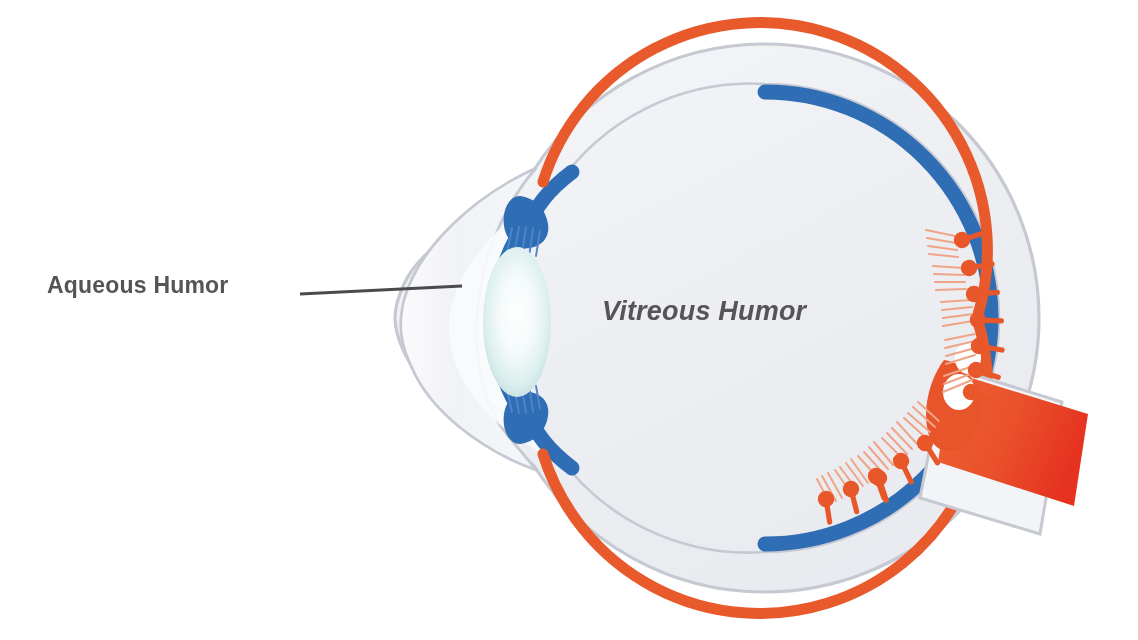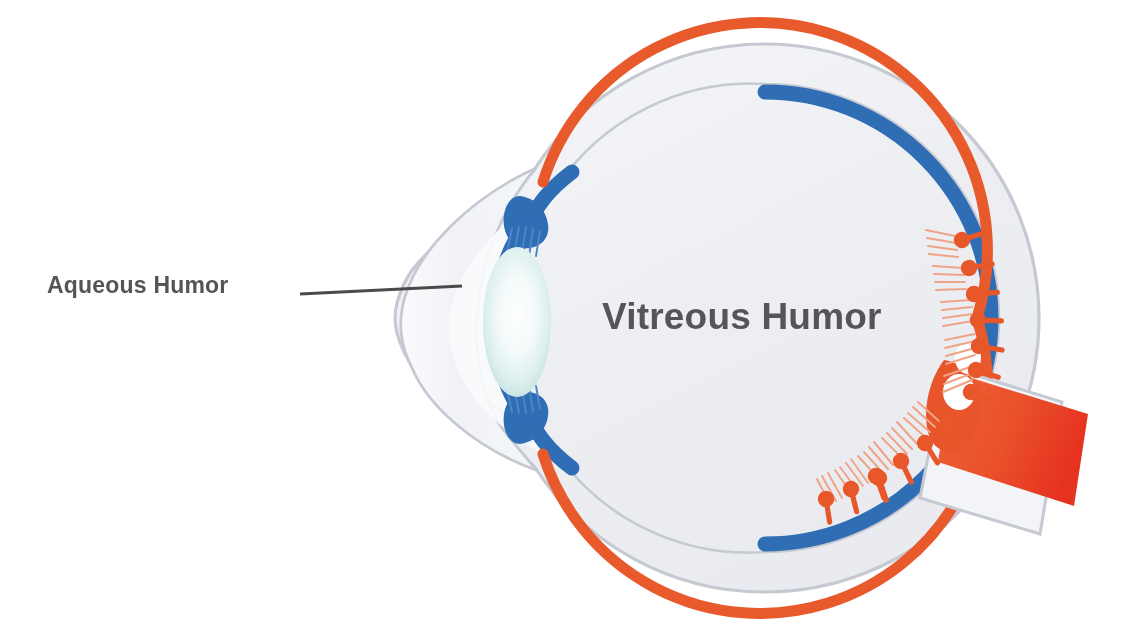--- a/index.html
+++ b/index.html
@@ -37,21 +37,22 @@
   }
   #label-aqueous {
     left: 47px;
     top: 272px;
     font-size: 23px;
     text-align: center;
   }
   #label-vitreous {
     left: 602px;
     top: 296px;
-    font-size: 37px;
+    font-size: 27px;
+    font-style: italic;
   }
 </style>
 </head>
 <body>
 
 <div id="stage">
 
   <svg id="eye-svg" viewBox="0 0 1138 640" xmlns="http://www.w3.org/2000/svg">
 
     <defs>

